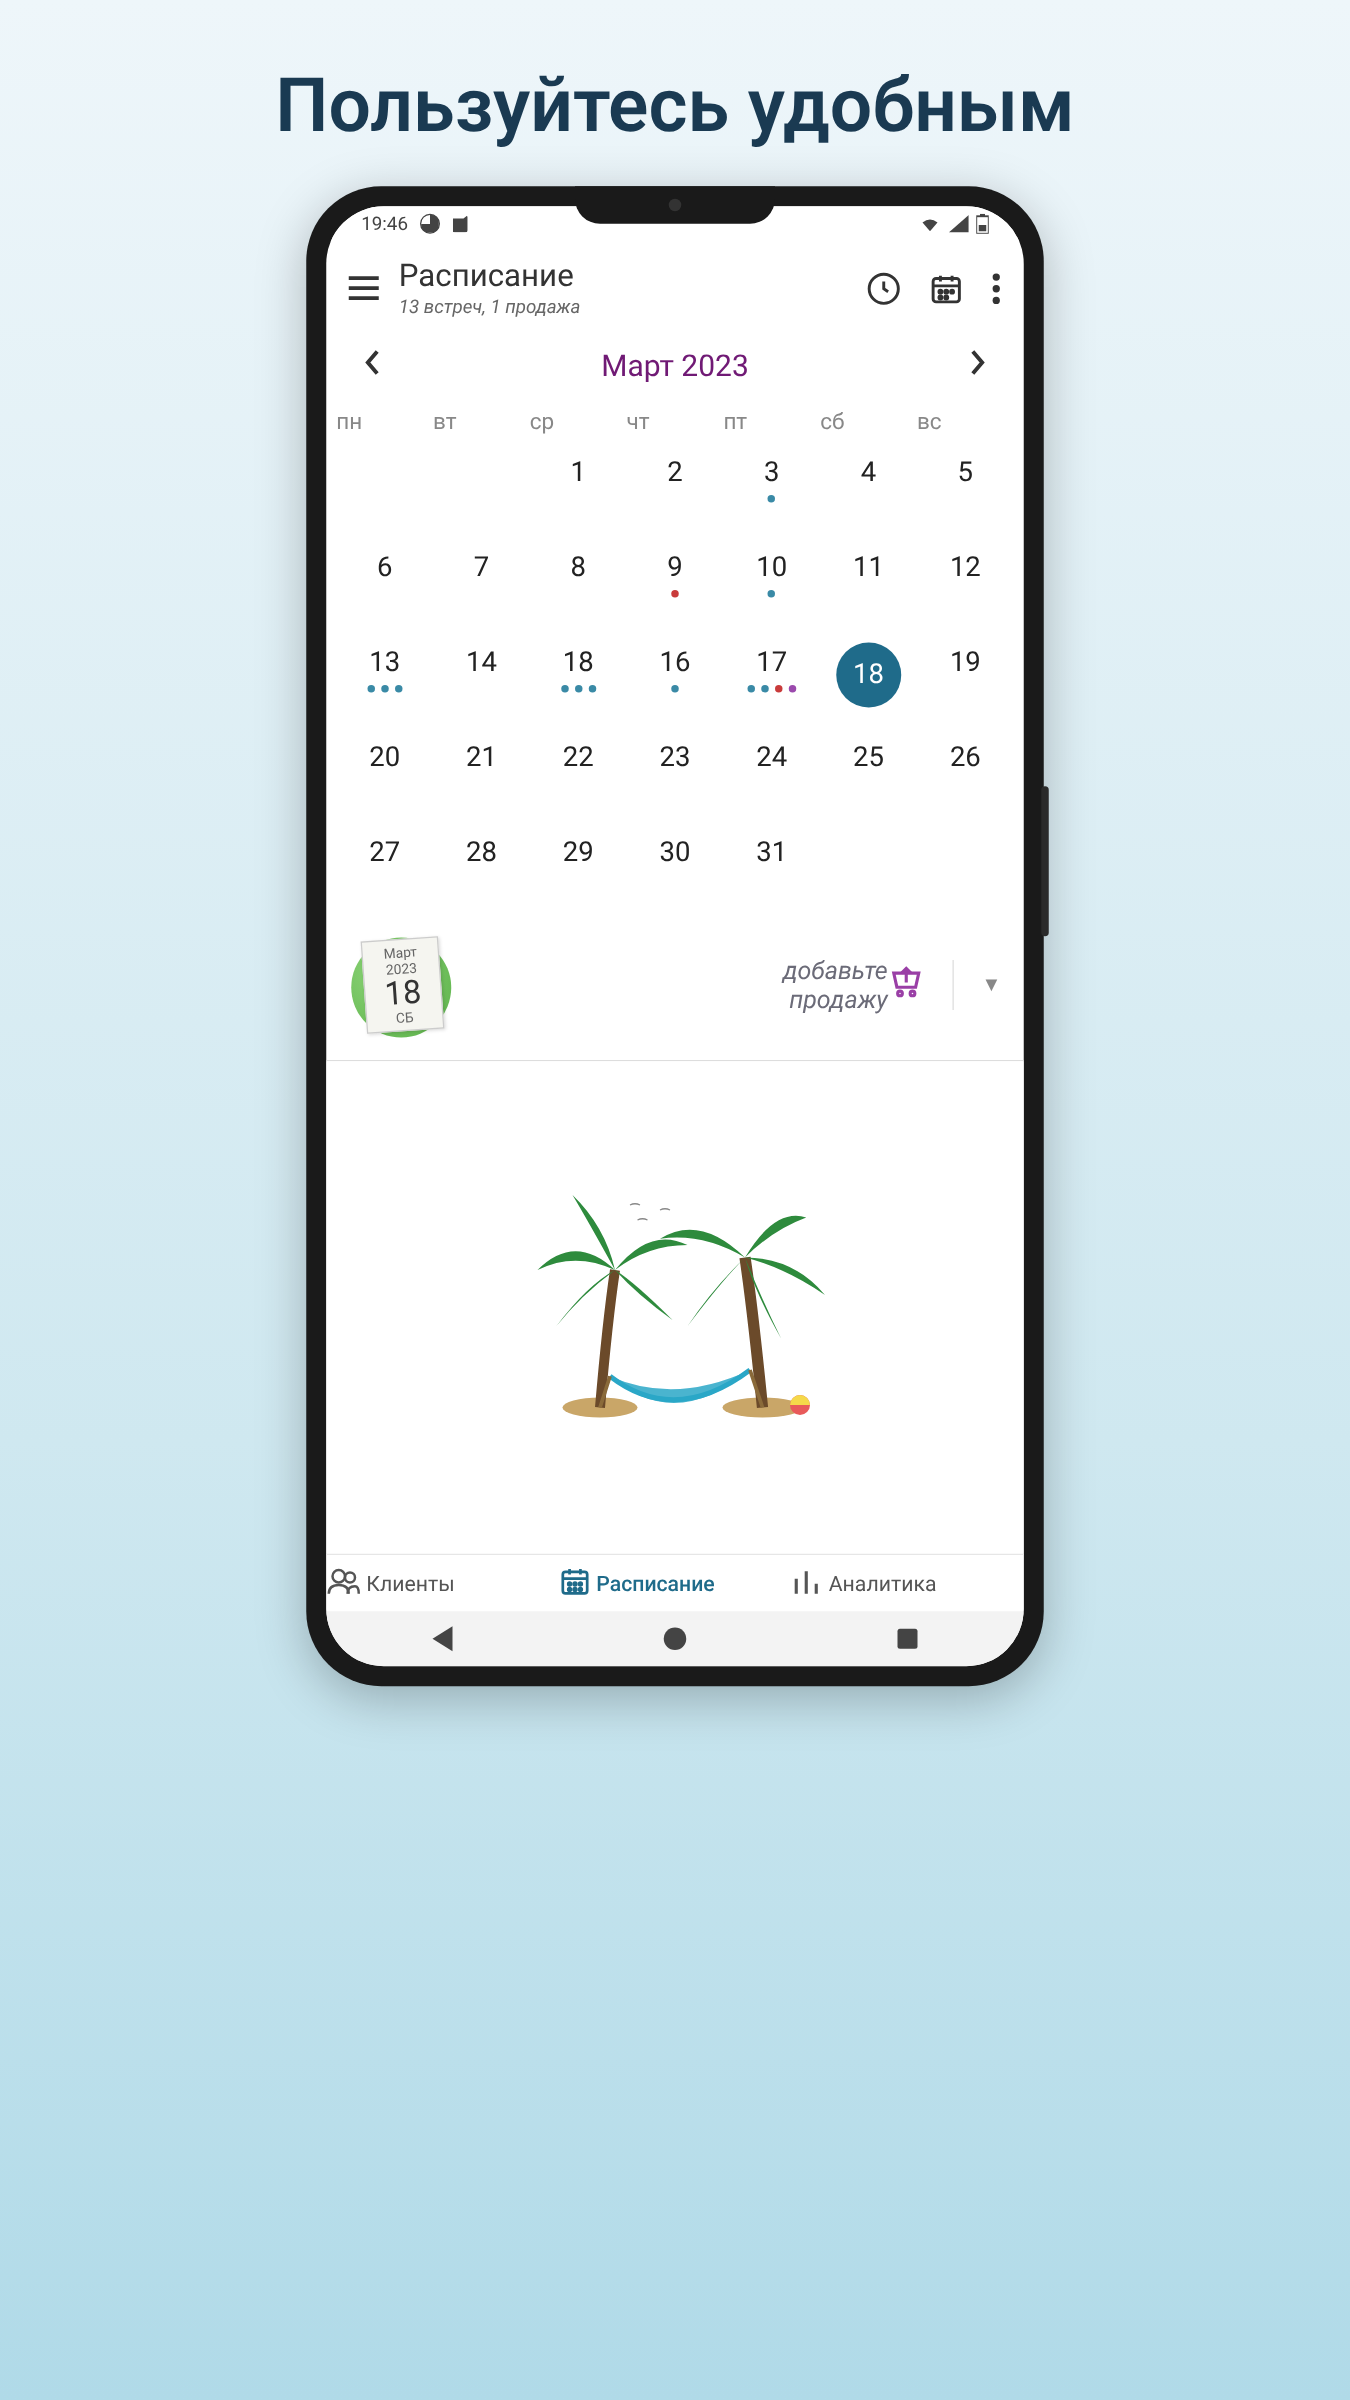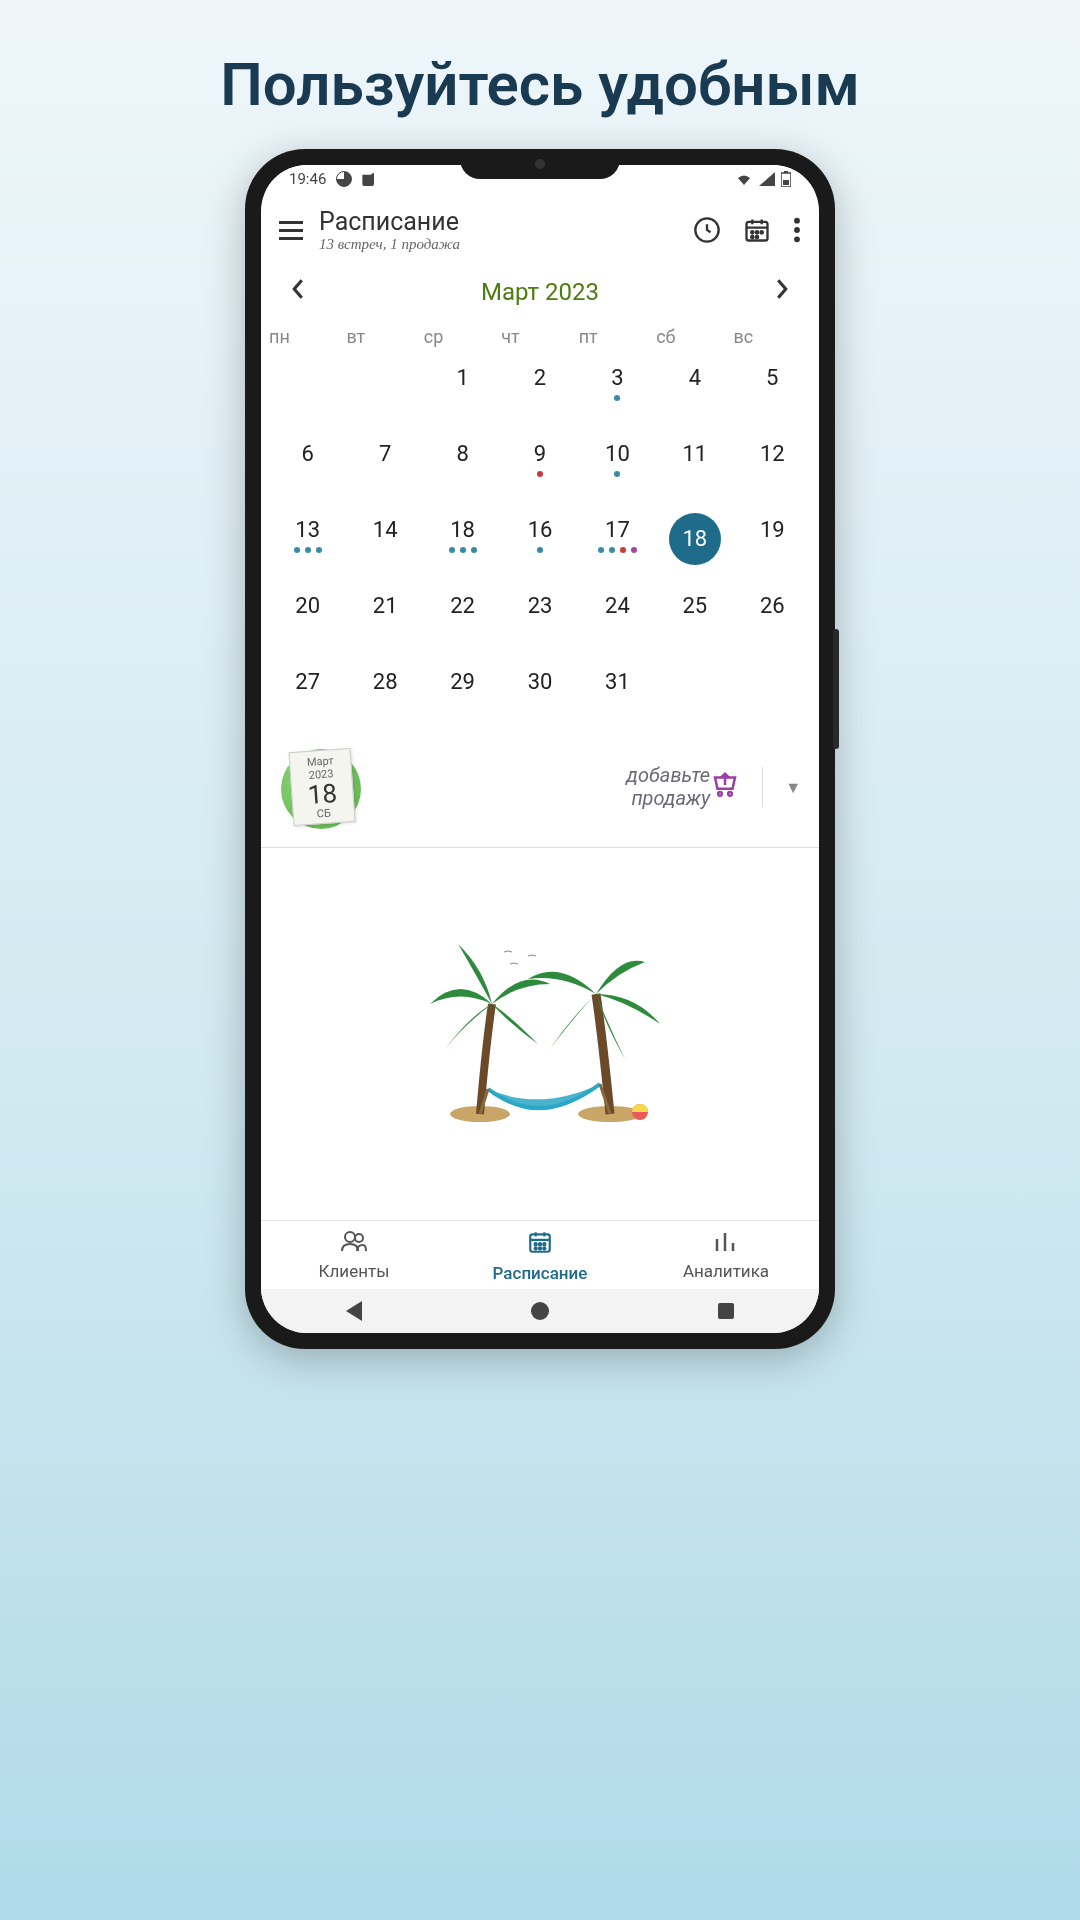--- a/index.html
+++ b/index.html
@@ -86,29 +86,29 @@
 .app-header {
   display: flex;
   align-items: center;
   padding: 14px 18px 10px;
   gap: 16px;
 }
 .hamburger { display:flex; flex-direction:column; gap:5px; cursor:pointer; }
 .hamburger div { width:24px; height:3px; background:#333; }
 .header-titles { flex:1; }
 .header-title { font-size: 25px; color:#333; }
-.header-sub { font-size: 15px; font-style: italic; color:#666;font-family:Liberation Serif, serif; }
+.header-sub { font-size: 15px; font-style: italic; color:#666; }
 .header-icons { display:flex; align-items:center; gap:22px; }
 .icon-btn svg { display:block; }
 .month-nav {
   display:flex; align-items:center; justify-content:space-between;
   padding: 10px 24px 6px;
 }
 .month-nav .chev { font-size:20px; color:#333; cursor:pointer; padding:6px; }
-.month-label { font-size:24px; color:#4d7c0f; }
+.month-label { font-size:24px; color:#701a75; }
 .weekdays, .cal-row {
   display:grid; grid-template-columns: repeat(7,1fr);
 }
 .weekdays { padding: 10px 8px 6px; color:#888; font-size:18px; }
 .cal-row { padding: 4px 8px; }
 .cal-cell {
   height: 68px;
   display:flex; flex-direction:column; align-items:center; justify-content:flex-start;
   padding-top: 10px;
   font-size:22px; color:#222;
@@ -162,21 +162,21 @@
 .empty-area {
   flex:1; display:flex; align-items:center; justify-content:center;
   background:#fff;
 }
 .palm-illust { width:260px; height:200px; position:relative; }
 .bottom-nav {
   display:flex; border-top:1px solid #e6e6e6;
   background:#fff;
 }
 .bottom-nav .navitem {
-  flex:1; display:flex; flex-direction:column; align-items:center;
+  flex:1; display:flex; align-items:center;
   padding: 8px 0 6px; gap:4px;
   font-size:17px;
 }
 .navitem.inactive { color:#555; }
 .navitem.active { color:#1f6b8a; font-weight:500; }
 .sys-nav {
   height:44px; background:#f3f3f3;
   display:flex; align-items:center; justify-content:space-around;
 }
 .tri { width:0; height:0; border-top:10px solid transparent; border-bottom:10px solid transparent; border-right:16px solid #444; }

